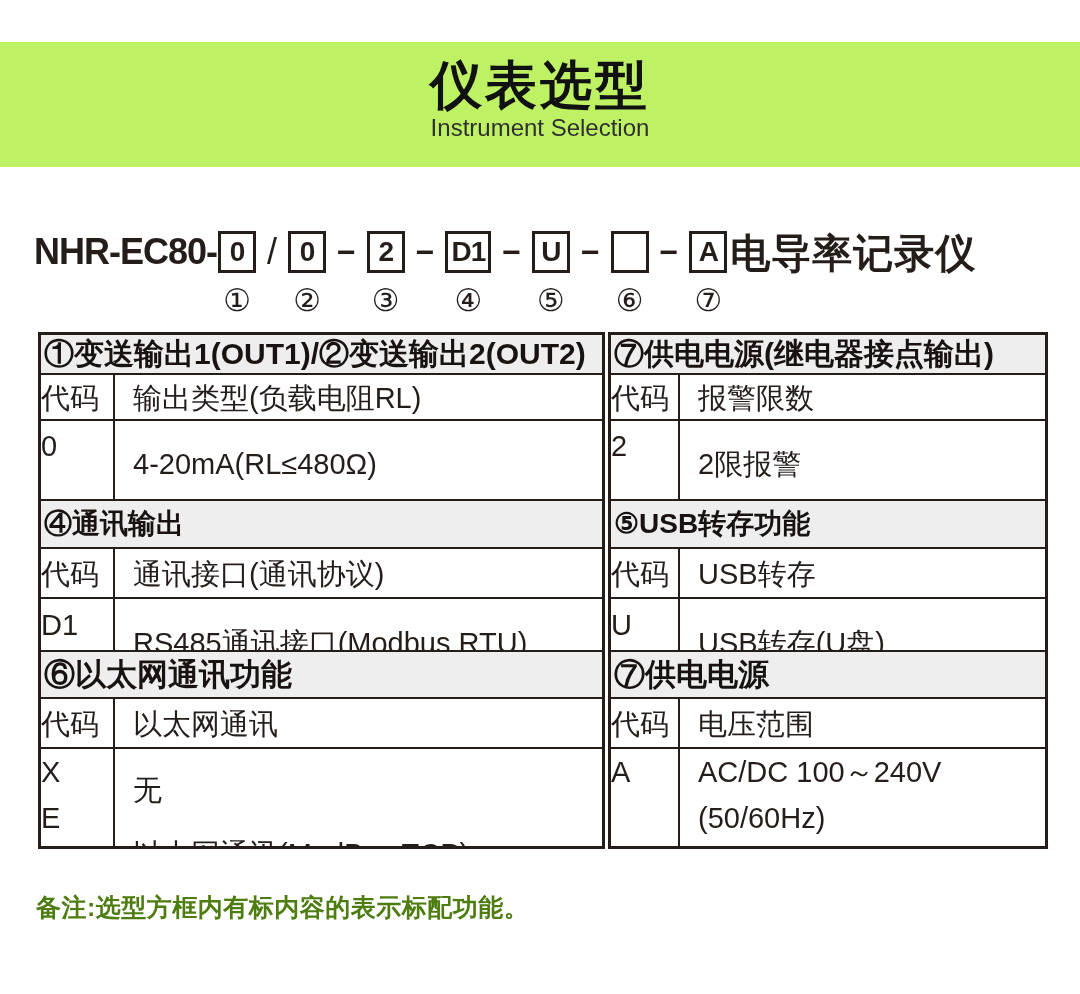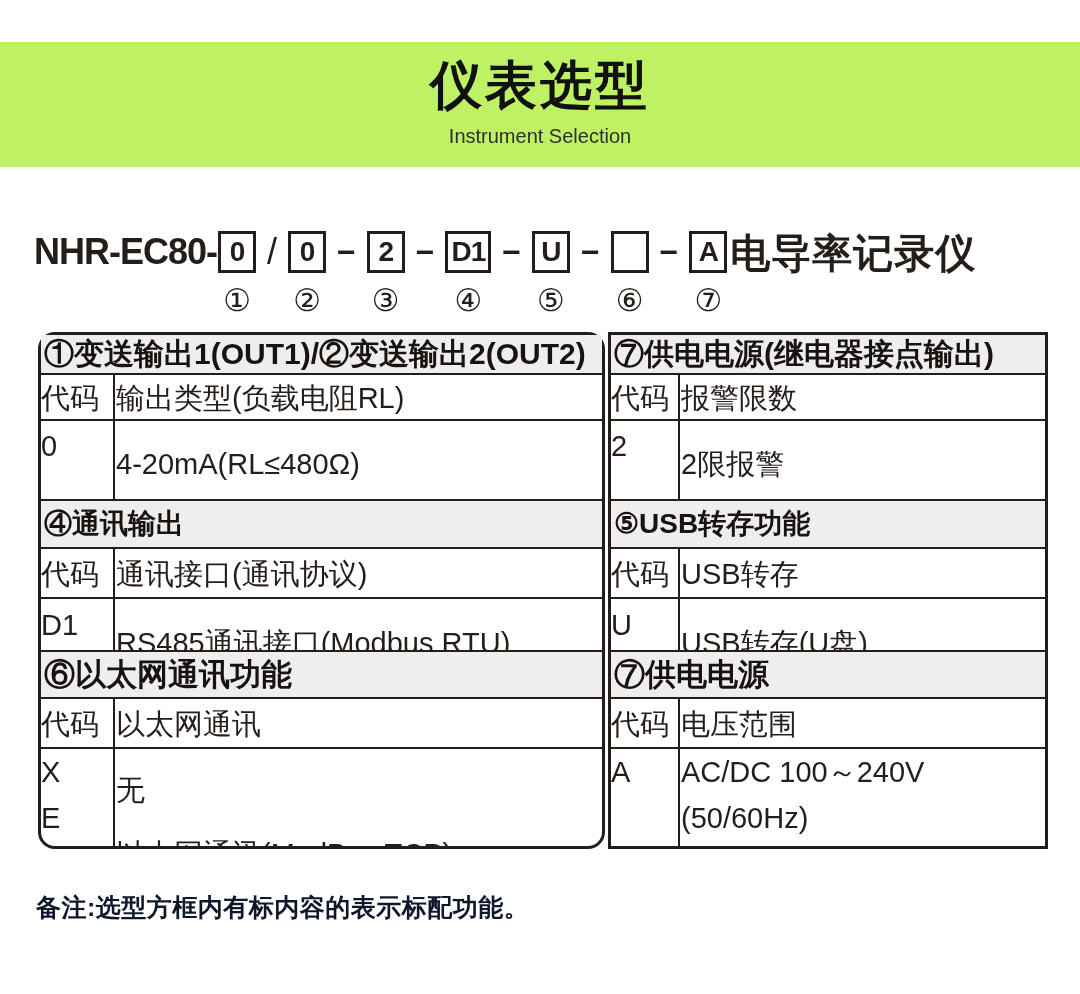--- a/index.html
+++ b/index.html
@@ -21,24 +21,23 @@
   }
   .title-band .main-title {
     margin-top: 13px;
     font-size: 52px;
     font-weight: bold;
     letter-spacing: 3px;
     line-height: 60px;
     color: #111111;
   }
   .title-band .sub-title {
-    font-size: 20px;
+    font-size: 24px;
     color: #2f2f2f;
     line-height: 26px;
-    margin-top: 8px;
   }
 
   
   .code-line {
     position: absolute; top: 231px; left: 34px;
     width: 1014px;
     display: flex;
     align-items: flex-start;
   }
   .code-prefix {
@@ -86,21 +85,21 @@
   .sel-table {
     position: absolute; top: 332px; left: 38px;
     width: 1010px;
     display: flex;
     gap: 3px;
   }
   .half {
     border: 3px solid #241d1a;
     background: #ffffff;
   }
-  .half.left  { width: 567px; border-radius: 17px; }
+  .half.left  { width: 567px; }
   .half.right { width: 440px; }
 
   .band-row { border-bottom: 2px solid #241d1a; overflow: hidden; }
   .band-row:last-child { border-bottom: none; }
 
   .sec-title {
     background: #efeeee;
     font-weight: bold;
     display: flex; align-items: center;
     padding: 0 3px;
@@ -112,39 +111,39 @@
   .h-t3 { height: 47px; font-size: 31px; }
 
   .cells { display: flex; align-items: stretch; }
   .code-col {
     border-right: 2px solid #241d1a;
     text-align: left;
     flex: none;
   }
   .half.left  .code-col { width: 74px; }
   .half.right .code-col { width: 69px; }
-  .desc-col { flex: 1; padding-left: 1px; white-space: pre-line; }
+  .desc-col { flex: 1; padding-left: 18px; white-space: pre-line; }
 
   .h-hdr1 { height: 46px; } .h-hdr1 .line { line-height: 46px; }
   .h-hdr2 { height: 50px; } .h-hdr2 .line { line-height: 50px; }
   .h-hdr3 { height: 50px; } .h-hdr3 .line { line-height: 50px; }
   .h-dat1 { height: 80px; } .h-dat1 .line { line-height: 50px; }
   .h-dat2 { height: 53px; } .h-dat2 .line { line-height: 53px; }
   .h-dat3 { height: 97px; } .h-dat3 .line { line-height: 46px; }
 
   .cells .line { font-size: 29px; white-space: nowrap; }
   .desc-col.multiline { line-height: 46px; font-size: 29px; }
 
   
   .note {
     position: absolute; top: 891px; left: 36px;
     font-size: 25px;
     font-weight: bold;
     letter-spacing: 0.5px;
-    color: #0f172a;
+    color: #4d7c0f;
   }
 </style>
 </head>
 <body>
 
 <div class="title-band">
   <div class="main-title">仪表选型</div>
   <div class="sub-title">Instrument Selection</div>
 </div>
 

